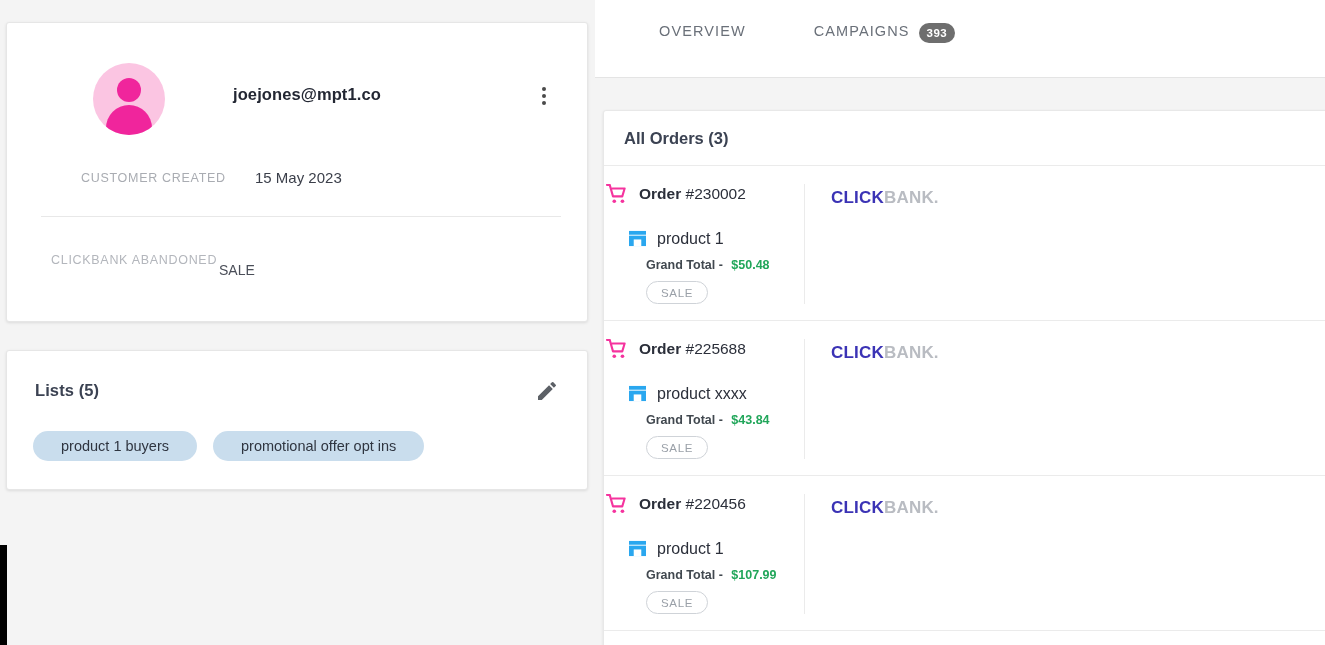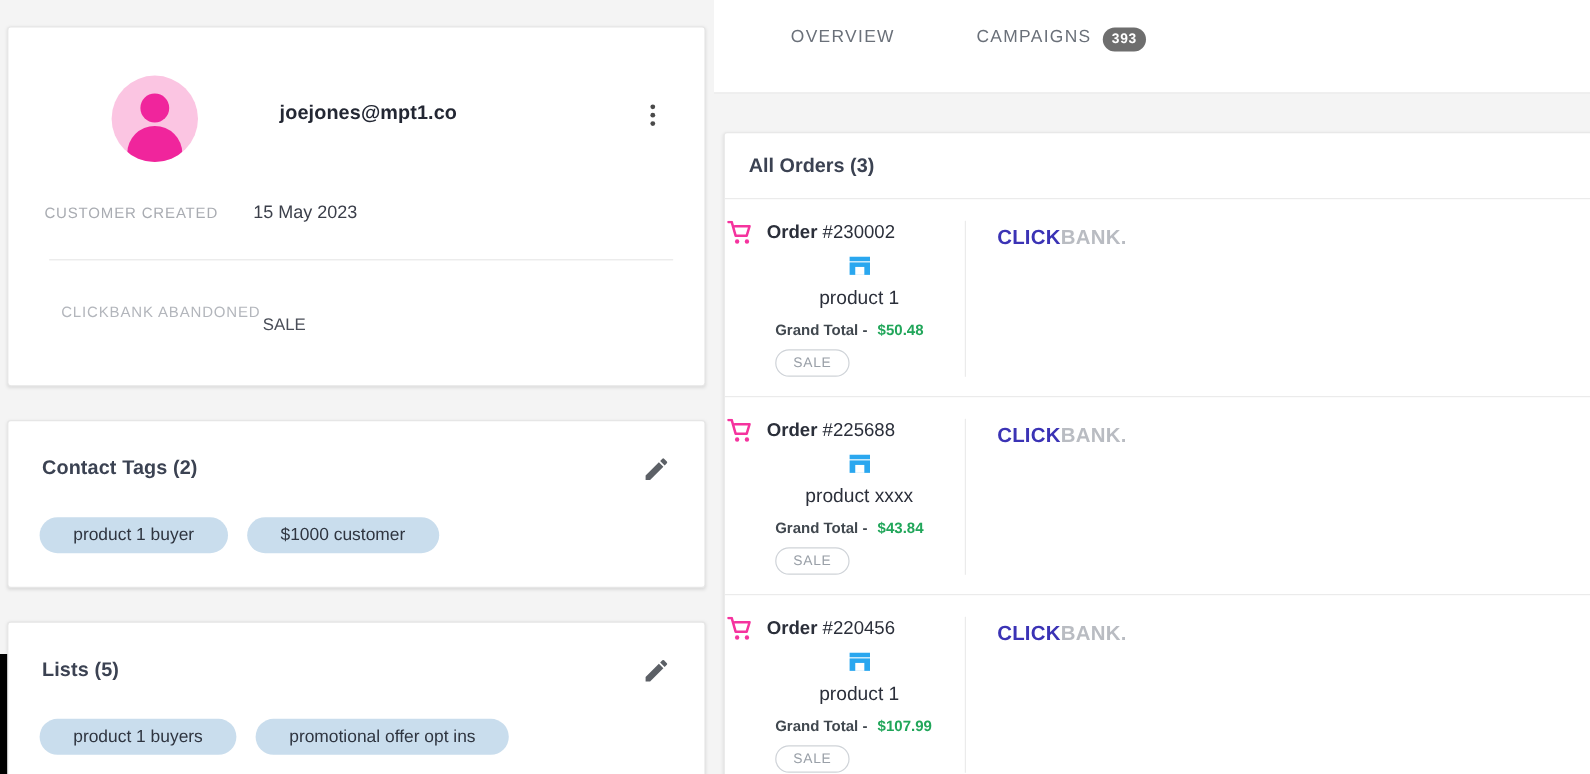--- a/index.html
+++ b/index.html
@@ -67,21 +67,21 @@
   .kebab i { display:block; width: 4px; height: 4px; border-radius: 50%; background: #4a4a4a; }
 
   .field-row { position: absolute; display: flex; align-items: flex-start; }
   .field-label {
     font-size: 12.5px; color: #a9acb2; letter-spacing: .7px;
     line-height: 18px; text-transform: uppercase;
   }
   .field-value { font-size: 15px; color: #3b3f4a; line-height: 18px; }
 
   .row-created { left: 30px; top: 146px; width: 520px; }
-  .row-created .field-label { width: 174px; }
+  .row-created .field-label { width: 174px; margin-left: 44px; }
   .divider {
     position: absolute; left: 34px; top: 193px;
     width: 520px; height: 1px; background: #e8e8e8;
   }
   .row-cb { left: 44px; top: 228px; width: 510px; }
   .row-cb .field-label { width: 168px; font-size: 12.5px; color: #b3b6bc; }
   .row-cb .field-value { font-size: 14px; color: #4a4e58; padding-top: 10px; }
 
   
   .tags-card { margin-top: 28px; height: 140px; position: relative; }
@@ -146,21 +146,21 @@
   .order-row {
     position: relative; display: flex;
     border-bottom: 1px solid #ebebeb; min-height: 140px;
     padding: 18px 0 16px 0;
   }
   .order-main { width: 200px; padding-left: 2px; }
   .order-line1 { display: flex; align-items: center; gap: 11px; }
   .cart-icon { width: 22px; height: 20px; flex: 0 0 auto; }
   .order-num { font-size: 15.5px; color: #2b2f3a; white-space: nowrap; }
   .order-num b { font-weight: bold; }
-  .order-line2 { display: flex; align-items: center; gap: 10px; margin-top: 9px; padding-left: 22px; flex-direction: column; }
+  .order-line2 { display: flex; gap: 10px; margin-top: 26px; padding-left: 22px; }
   .store-icon { width: 19px; height: 17px; flex: 0 0 auto; }
   .product-name { font-size: 16px; color: #2b2f3a; white-space: nowrap; }
   .grand-total {
     margin-top: 10px; padding-left: 40px;
     font-size: 12.5px; font-weight: bold; color: #41484f;
   }
   .grand-total .amt { color: #21a65a; margin-left: 5px; }
   .sale-pill {
     margin-top: 9px; margin-left: 40px;
     display: inline-flex; align-items: center; justify-content: center;
@@ -207,32 +207,20 @@
       </div>
 
       <div class="divider"></div>
 
       <div class="field-row row-cb">
         <div class="field-label">CLICKBANK ABANDONED</div>
         <div class="field-value">SALE</div>
       </div>
     </div>
 
-    <div class="card tags-card">
-      <div class="card-title">Contact Tags (2)</div>
-      <div class="pencil">
-        <svg viewBox="0 0 24 24" width="24" height="24" aria-hidden="true">
-          <path d="M3 17.25V21h3.75L17.81 9.94l-3.75-3.75L3 17.25zM20.71 7.04a1 1 0 0 0 0-1.41l-2.34-2.34a1 1 0 0 0-1.41 0l-1.83 1.83 3.75 3.75 1.83-1.83z" fill="#5c6066"></path>
-        </svg>
-      </div>
-      <div class="pill-row">
-        <div class="pill">product 1 buyer</div>
-        <div class="pill">$1000 customer</div>
-      </div>
-    </div>
 
     <div class="card lists-card">
       <div class="card-title">Lists (5)</div>
       <div class="pencil">
         <svg viewBox="0 0 24 24" width="24" height="24" aria-hidden="true">
           <path d="M3 17.25V21h3.75L17.81 9.94l-3.75-3.75L3 17.25zM20.71 7.04a1 1 0 0 0 0-1.41l-2.34-2.34a1 1 0 0 0-1.41 0l-1.83 1.83 3.75 3.75 1.83-1.83z" fill="#5c6066"></path>
         </svg>
       </div>
       <div class="pill-row">
         <div class="pill">product 1 buyers</div>

